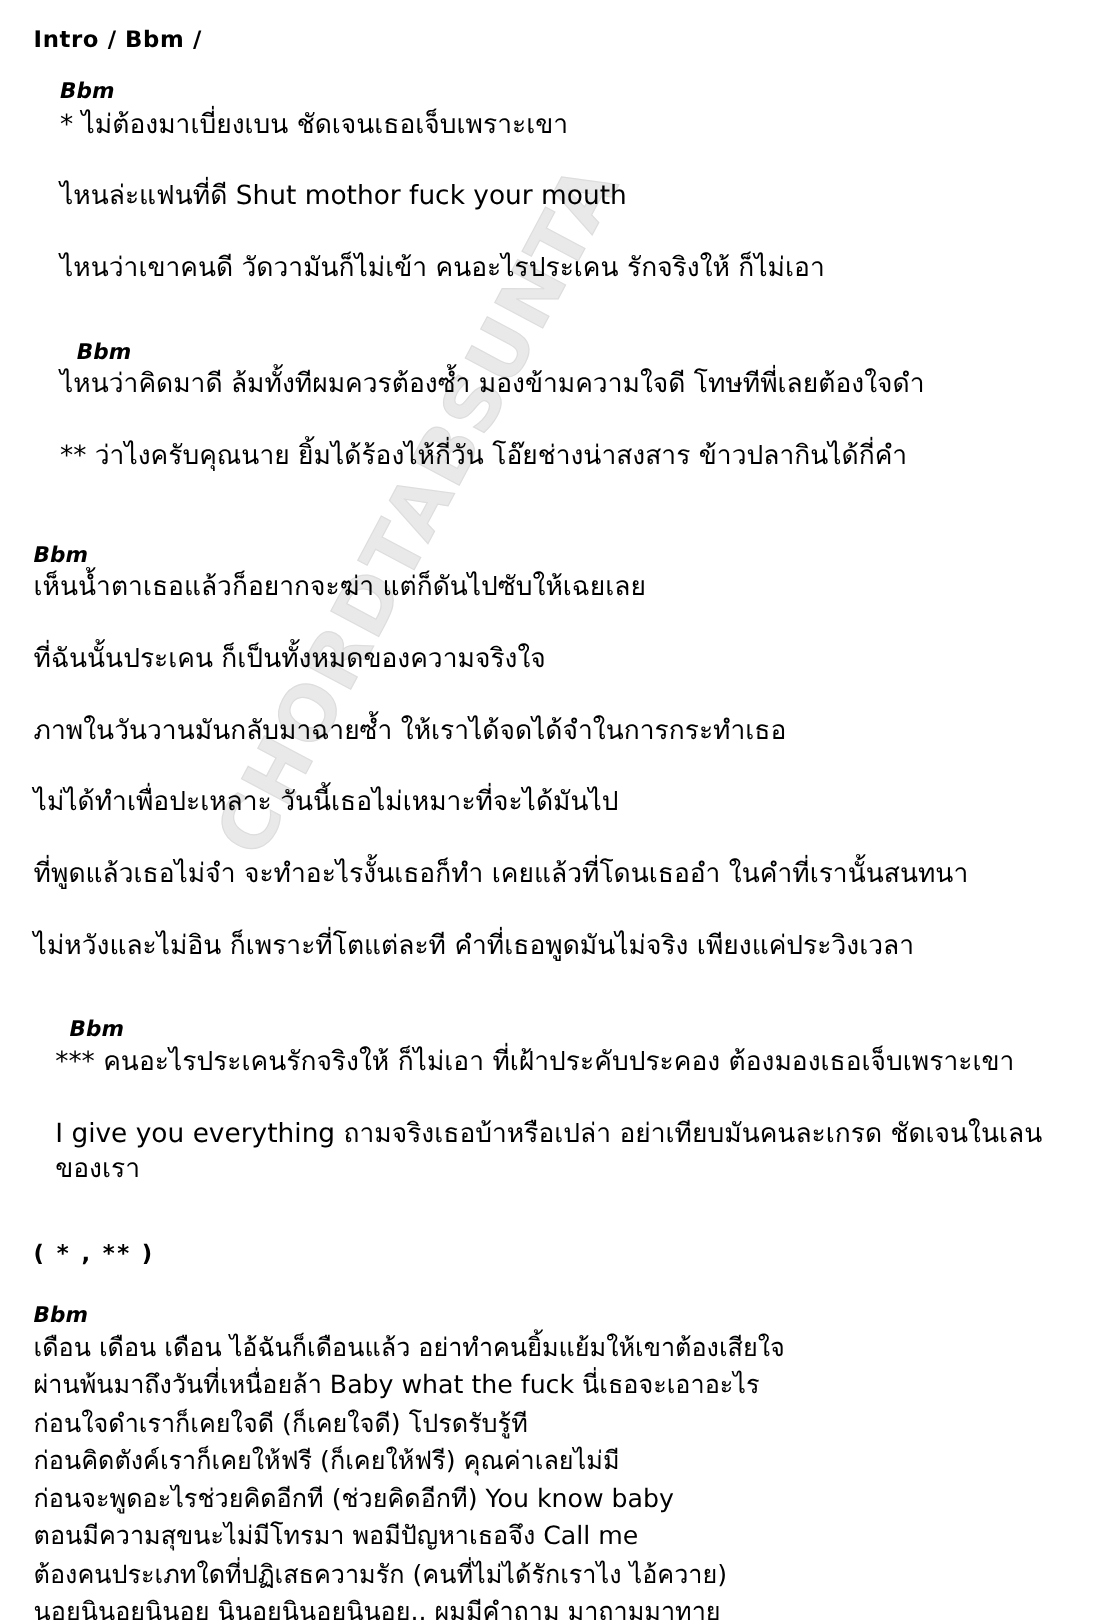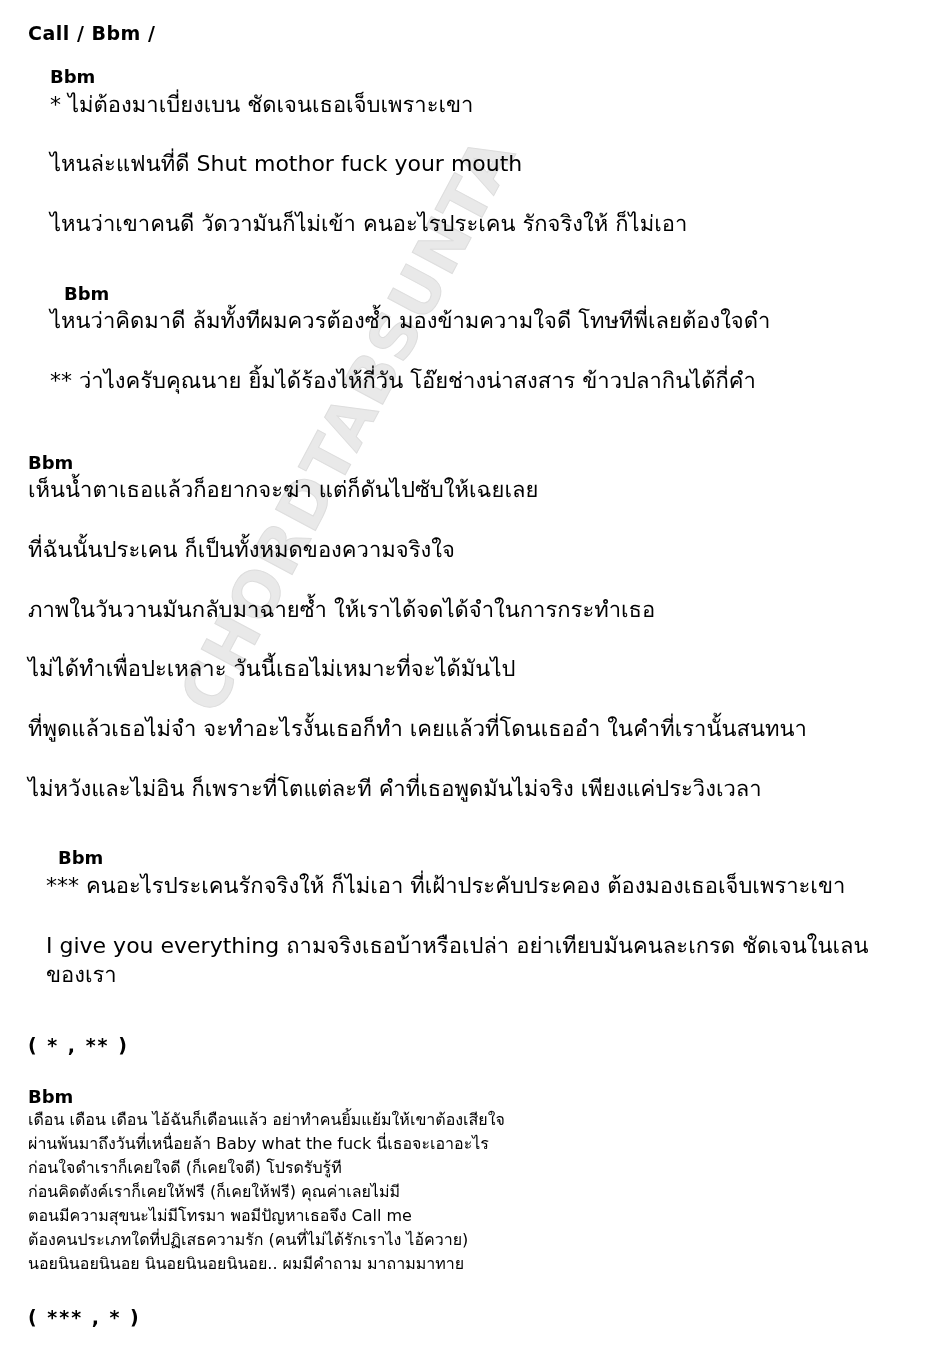--- a/index.html
+++ b/index.html
@@ -52,20 +52,21 @@
   .intro-line {
     font-size: 19px;
     font-weight: bold;
     margin: 4px 0 22px 0;
     letter-spacing: 0.5px;
   }
   .chord {
     font-size: 18px;
     font-weight: bold;
     line-height: 1.2;
+    font-style: italic;
   }
   .chord.indent-1 { margin-left: 22px; }
   .chord.indent-2 { margin-left: 36px; }
   .chord.indent-3 { margin-left: 30px; }
   .chord.indent-0 { margin-left: 0; }
 
   .lyric {
     font-size: 22px;
     line-height: 1.35;
     margin: 2px 0 0 0;
@@ -83,33 +84,33 @@
   .marker {
     font-size: 19px;
     font-weight: bold;
     letter-spacing: 2px;
     margin: 0;
   }
 
   .tight-block .lyric {
     margin: 0;
     line-height: 1.5;
-    font-size: 16px;
+    font-size: 21px;
   }
 </style>
 </head>
 <body>
 
 <div class="watermark">
   <span>CHORDTABSUNTA</span>
 </div>
 
 <div class="page">
 
-  <div class="intro-line">Call  / Bbm /</div>
+  <div class="intro-line">Intro  / Bbm /</div>
 
   <div>
     <div class="chord indent-1">Bbm</div>
     <div class="lyric pad-1 spaced-lyric">* ไม่ต้องมาเบี่ยงเบน ชัดเจนเธอเจ็บเพราะเขา</div>
     <div class="lyric pad-1 spaced-lyric">ไหนล่ะแฟนที่ดี Shut mothor fuck your mouth</div>
     <div class="lyric pad-1 spaced-lyric">ไหนว่าเขาคนดี วัดวามันก็ไม่เข้า คนอะไรประเคน รักจริงให้ ก็ไม่เอา</div>
   </div>
 
   <div class="block-gap-sm"></div>
 
@@ -144,20 +145,21 @@
   <div class="marker">( * , ** )</div>
 
   <div class="block-gap-lg"></div>
 
   <div class="tight-block">
     <div class="chord indent-0">Bbm</div>
     <div class="lyric pad-0">เดือน เดือน เดือน ไอ้ฉันก็เดือนแล้ว อย่าทำคนยิ้มแย้มให้เขาต้องเสียใจ</div>
     <div class="lyric pad-0">ผ่านพ้นมาถึงวันที่เหนื่อยล้า Baby what the fuck นี่เธอจะเอาอะไร</div>
     <div class="lyric pad-0">ก่อนใจดำเราก็เคยใจดี (ก็เคยใจดี) โปรดรับรู้ที</div>
     <div class="lyric pad-0">ก่อนคิดตังค์เราก็เคยให้ฟรี (ก็เคยให้ฟรี) คุณค่าเลยไม่มี</div>
+    <div class="lyric pad-0">ก่อนจะพูดอะไรช่วยคิดอีกที (ช่วยคิดอีกที) You know baby</div>
     <div class="lyric pad-0">ตอนมีความสุขนะไม่มีโทรมา พอมีปัญหาเธอจึง Call me</div>
     <div class="lyric pad-0">ต้องคนประเภทใดที่ปฏิเสธความรัก (คนที่ไม่ได้รักเราไง ไอ้ควาย)</div>
     <div class="lyric pad-0">นอยนินอยนินอย นินอยนินอยนินอย.. ผมมีคำถาม มาถามมาทาย</div>
   </div>
 
   <div class="block-gap-lg"></div>
 
   <div class="marker">( *** , * )</div>
 
 </div>

